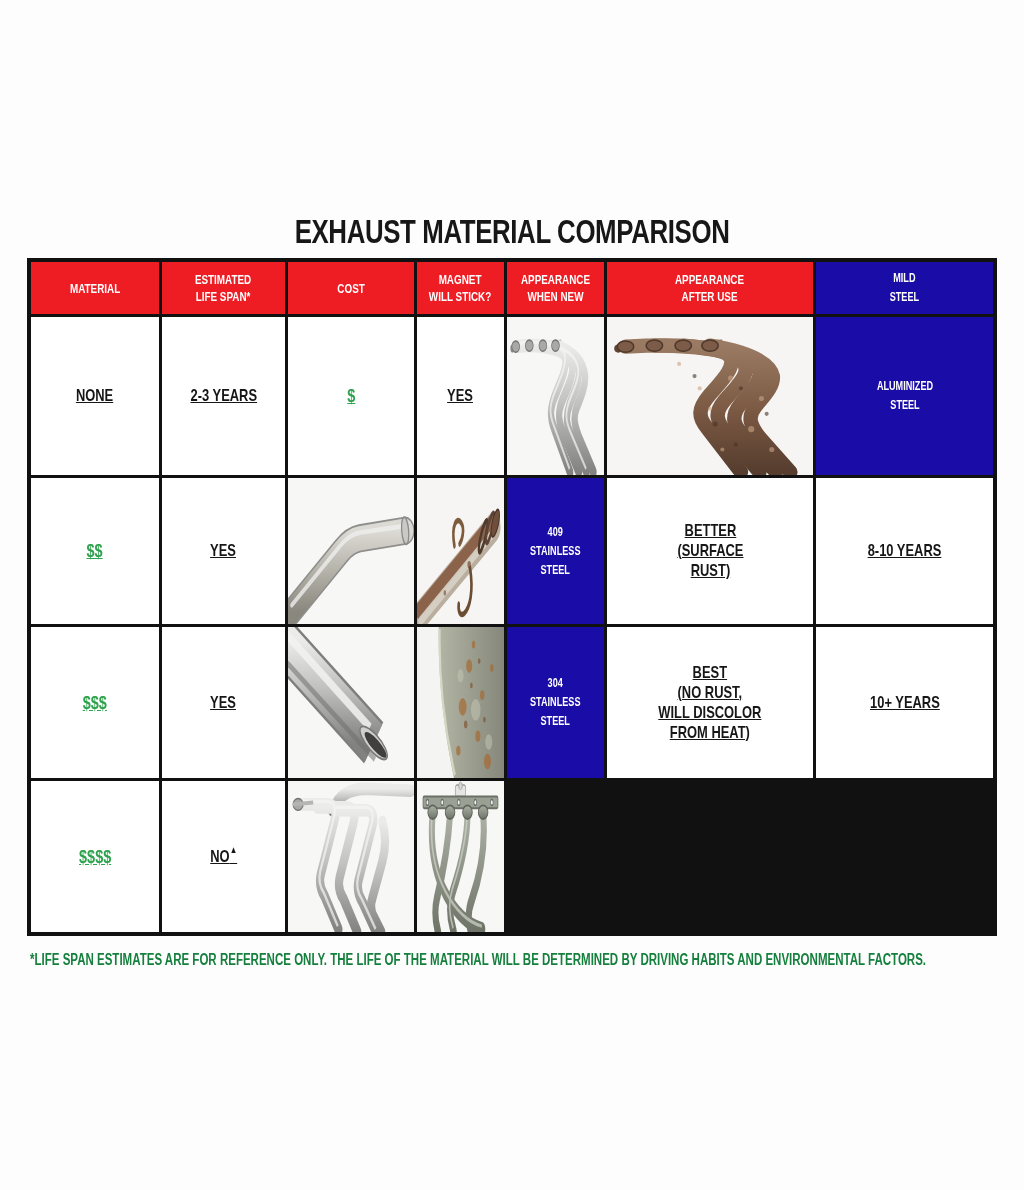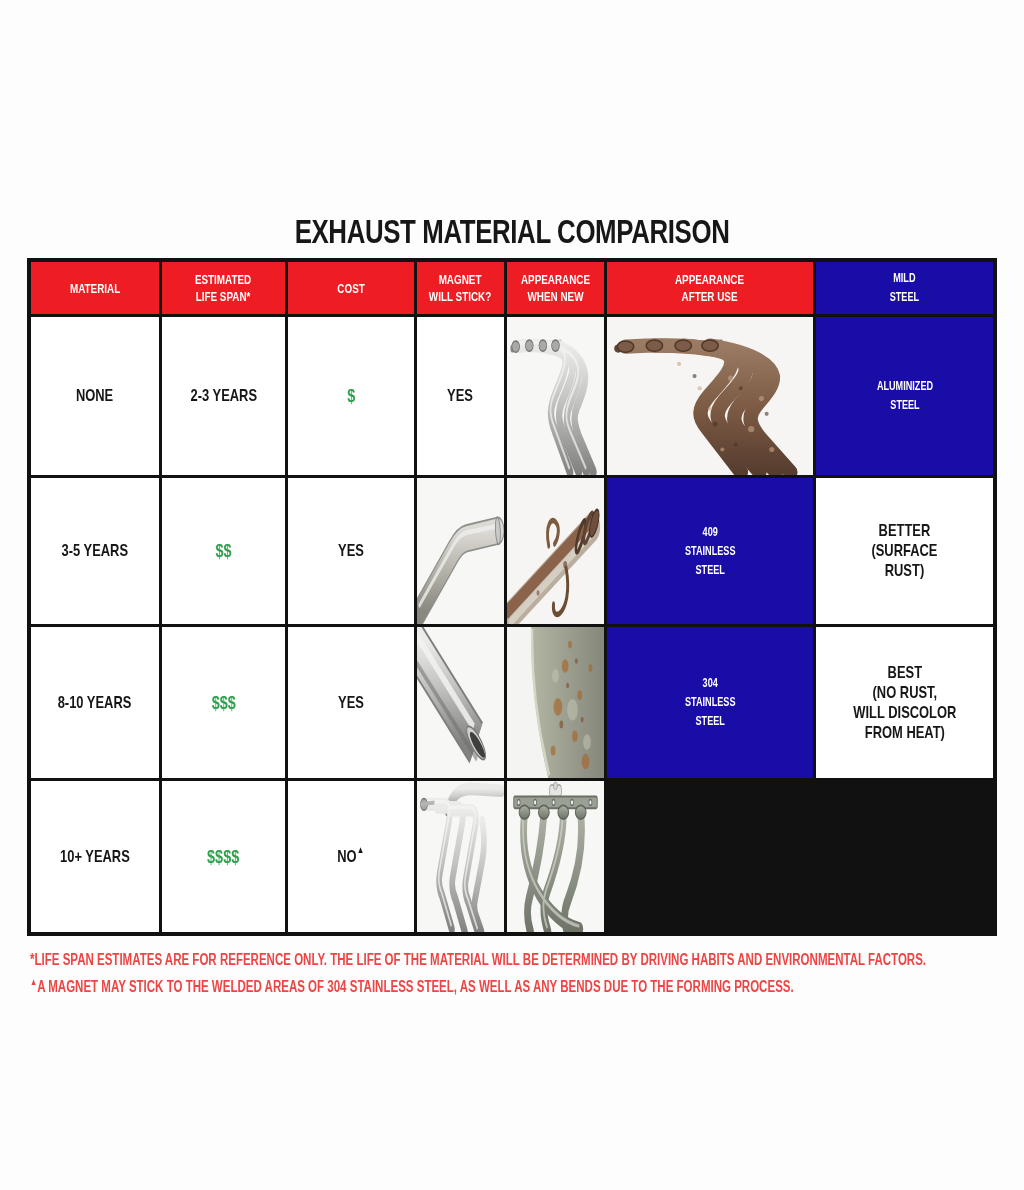--- a/index.html
+++ b/index.html
@@ -16,26 +16,26 @@
   .tbl{
     position:absolute;left:27px;top:258px;
     display:grid;background:#111;border:4px solid #111;
     grid-template-columns:128px 123px 126px 87px 97px 206px 177px;
     grid-template-rows:52px 158px 146px 151px 151px;
     gap:3px;
   }
   .cell{background:#fff;display:flex;align-items:center;justify-content:center;text-align:center;overflow:hidden;}
   .th{background:#ee1c23;color:#ffffff;font-size:13px;font-weight:bold;line-height:17px;}
   .mat{background:#1a0ca6;color:#fff;font-size:12px;font-weight:bold;line-height:19px;}
-  .td{color:#161616;font-size:17px;font-weight:bold;line-height:20px;}
+  .td{color:#161616;font-size:17px;font-weight:bold;line-height:20px;text-decoration:underline;}
   .cost{color:#2fa24e;font-size:19px;font-weight:bold;letter-spacing:0;}
   .td sup{font-size:10px;position:relative;top:-2px;line-height:0;}
   .photo{padding:0;}
   .photo svg{width:100%;height:100%;display:block;}
-  .notes{position:absolute;left:30px;top:946px;width:975px;color:#ef4444;}
+  .notes{position:absolute;left:30px;top:946px;width:975px;color:#15803d;}
   .note{font-size:16px;font-weight:bold;line-height:27px;}
   .nmark{font-size:10px;position:relative;top:-1px;line-height:0;font-weight:bold;}
   .defs{position:absolute;width:0;height:0;overflow:hidden;}
 </style>
 </head>
 <body>
 
 <svg class="defs" aria-hidden="true">
   <defs>
     <linearGradient id="gSilver" x1="0" y1="0" x2="0" y2="1">
@@ -165,23 +165,20 @@
             <ellipse cx="46" cy="28" rx="8" ry="5.5"></ellipse>
           <ellipse cx="74" cy="28" rx="8" ry="5.5"></ellipse>
             <ellipse cx="100" cy="28" rx="8" ry="5.5"></ellipse>
         </g>
       </svg>
     </div>
 
     <div class="cell mat">
         <span class="cond">ALUMINIZED
 STEEL</span>
-      </div>
-    <div class="cell td">
-        <span class="cond">3-5 YEARS</span>
       </div>
     <div class="cell td cost">
         <span class="cond">$$</span>
       </div>
     <div class="cell td">
         <span class="cond"><span>YES</span><sup></sup></span>
       </div>
     <div class="cell photo">
       <svg viewBox="0 0 200 155" preserveAspectRatio="none">
         <rect width="200" height="155" fill="#f7f7f5"></rect>
@@ -332,16 +329,15 @@
             <ellipse cx="76" cy="32" rx="11" ry="7"></ellipse>
           <ellipse cx="116" cy="32" rx="11" ry="7"></ellipse>
             <ellipse cx="152" cy="32" rx="11" ry="7"></ellipse>
         </g>
       </svg>
     </div>
   </div>
 
   <div class="notes">
     <div class="note"><span class="cond-left"><sup class="nmark"></sup><span>*LIFE SPAN ESTIMATES ARE FOR REFERENCE ONLY. THE LIFE OF THE MATERIAL WILL BE DETERMINED BY DRIVING HABITS AND ENVIRONMENTAL FACTORS.</span></span></div>
-    <div class="note"><span class="cond-left"><sup class="nmark">▲</sup><span>A MAGNET MAY STICK TO THE WELDED AREAS OF 304 STAINLESS STEEL, AS WELL AS ANY BENDS DUE TO THE FORMING PROCESS.</span></span></div>
   </div>
 
 </div>
 
 </body></html>

